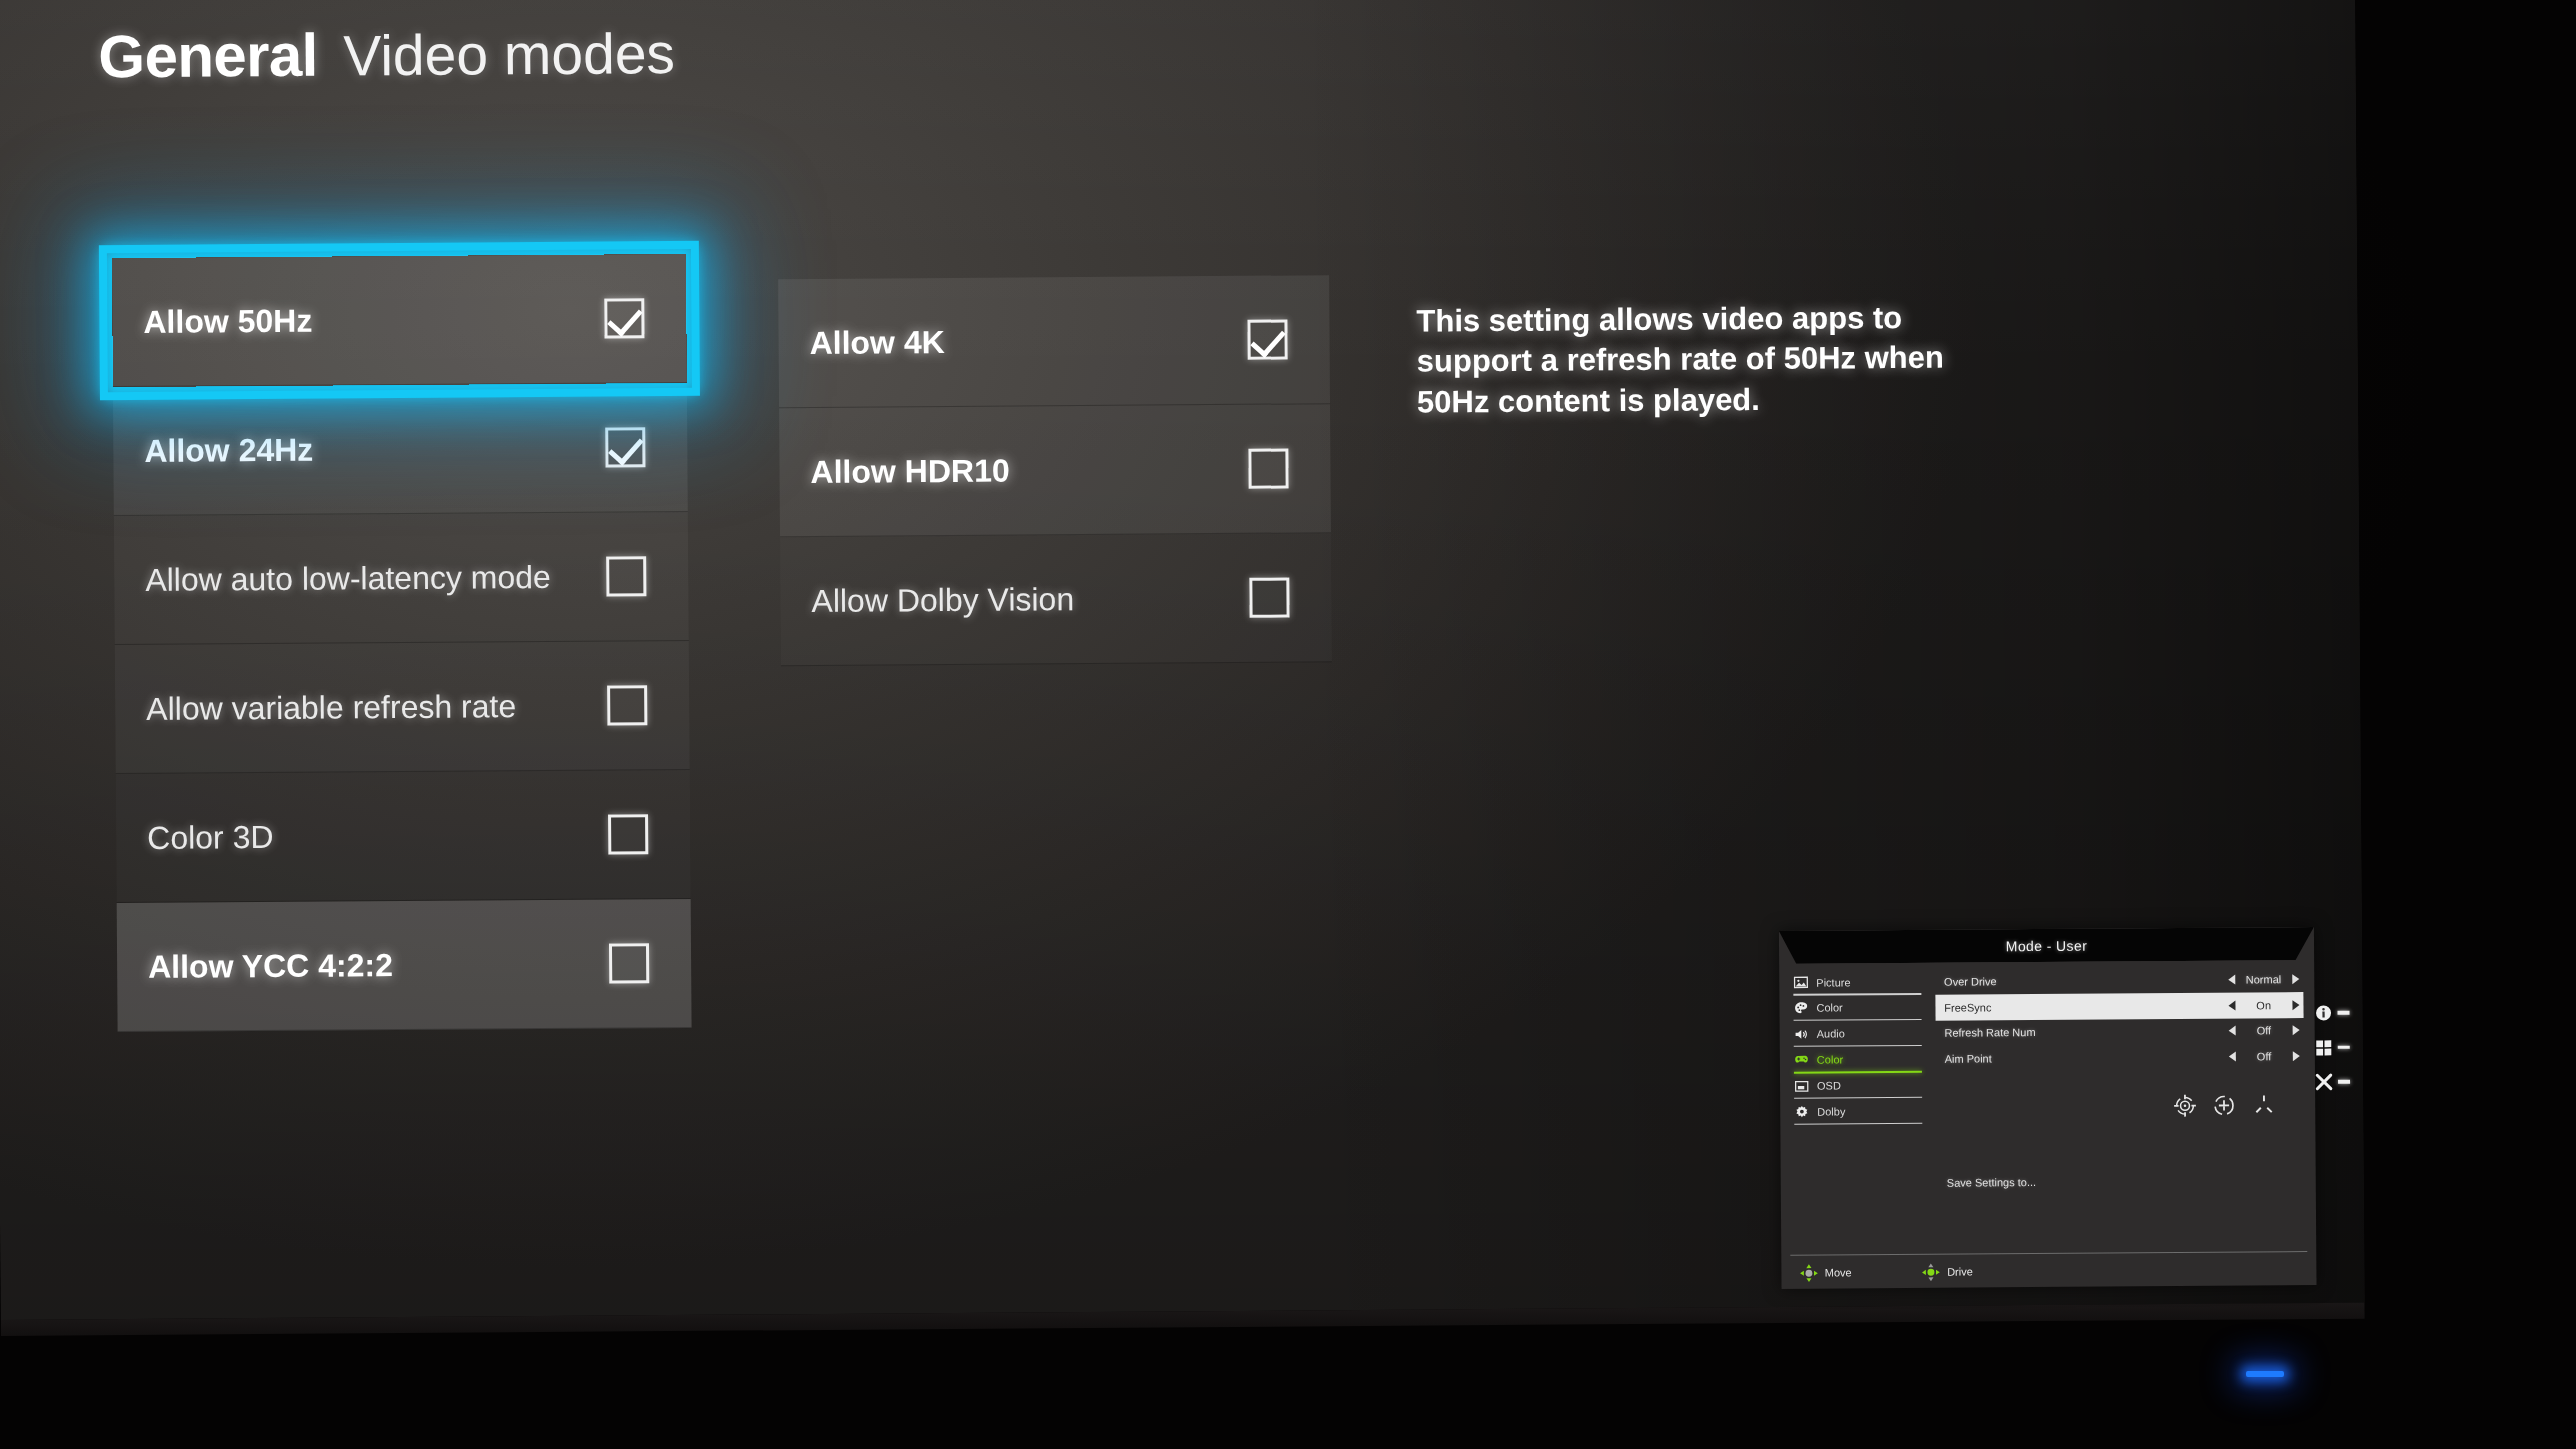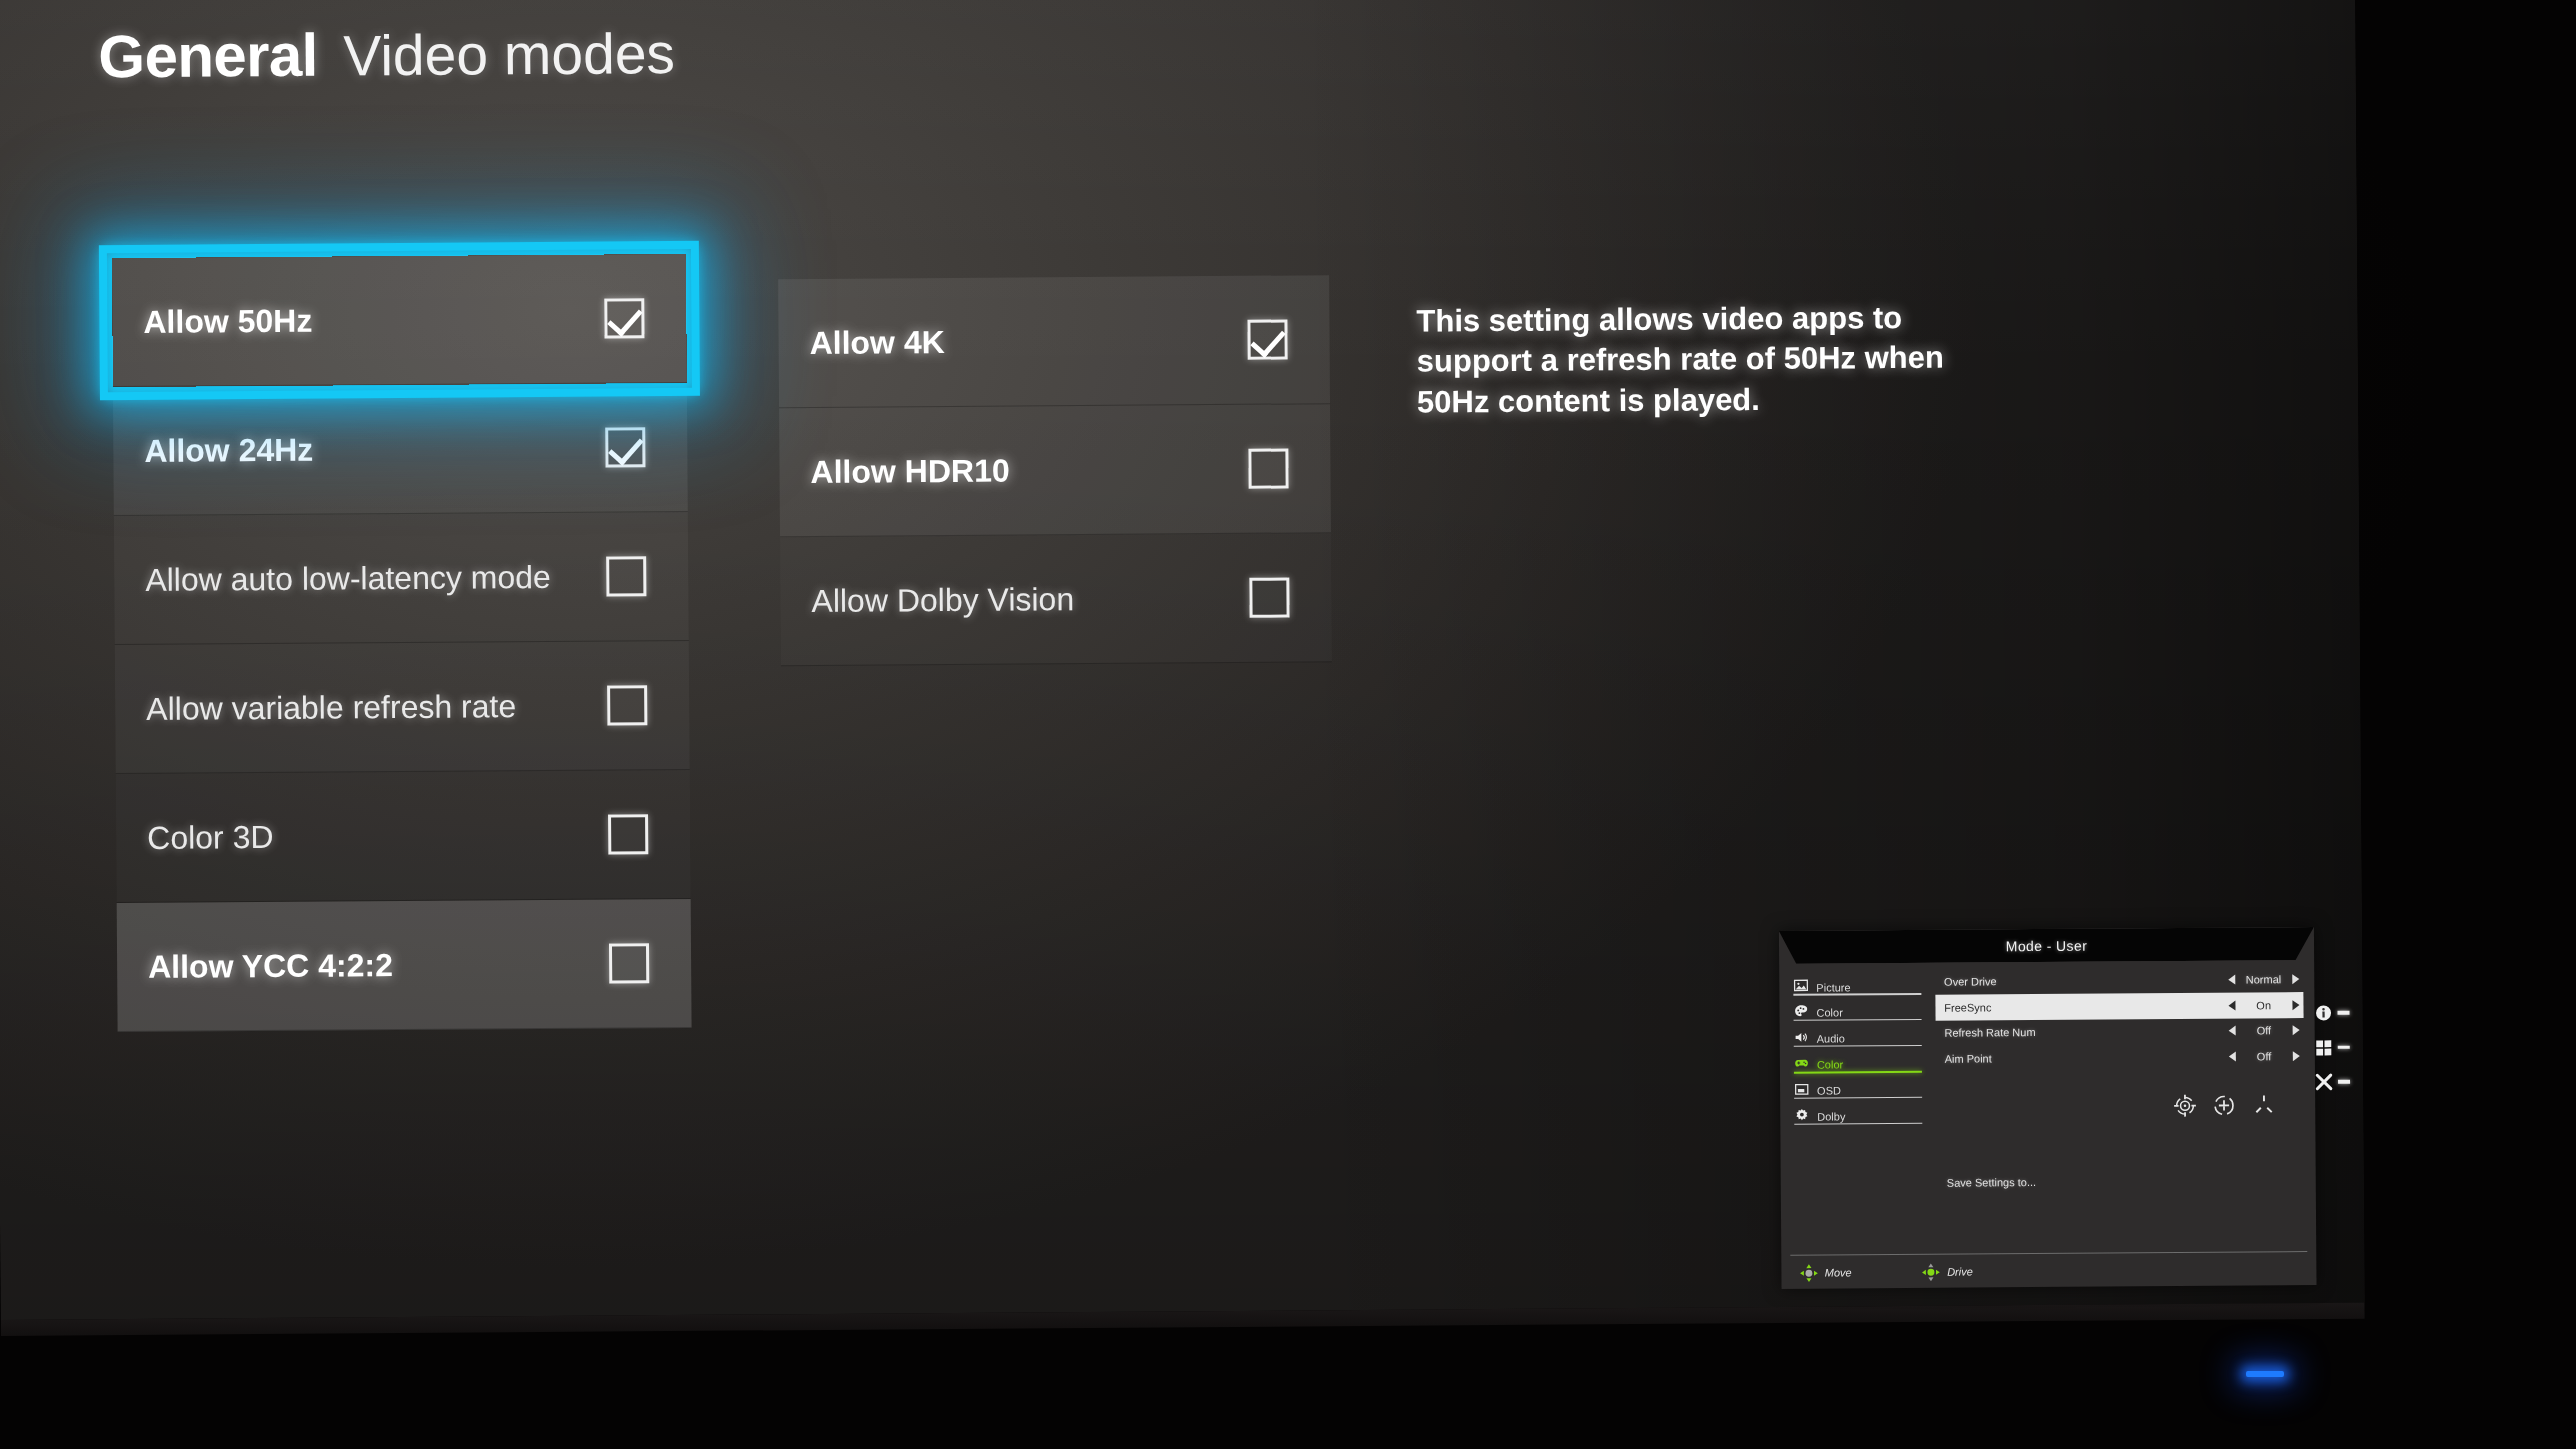--- a/index.html
+++ b/index.html
@@ -163,21 +163,21 @@
   }
   #osd-title span {
     font-size: 14px; color: #f4f4f4; letter-spacing: 0.4px;
     text-shadow: 0 0 4.5px rgba(255,255,255,0.55);
   }
 
   #osd-body { display: flex; height: 275px; padding-top: 5.1px; }
 
   #osd-nav { width: 152px; padding: 2.6px 10.2px 0 14px; }
   .nav-item {
-    display: flex; align-items: flex-end; gap: 7.7px;
+    display: flex; align-items: center; gap: 7.7px;
     height: 22px;
     font-size: 11px; color: #dcdcdc;
   }
   .nav-item.active span.nav-label { color: #84d816; text-shadow: 0 0 5.1px rgba(132,216,22,0.85); }
   .nav-sep { height: 1.3px; background: #cfcfcf; margin: 0.6px 0 1.9px 0; }
   .nav-sep.green { background: #84d816; box-shadow: 0 0 5.1px rgba(132,216,22,0.8); height: 1.9px; }
   .nav-ico { width: 15.3px; height: 15.3px; flex: none; display: block; }
 
   #osd-main { flex: 1; padding: 1.3px 11.5px 0 3.8px; position: relative; }
   .opt-row {
@@ -205,21 +205,21 @@
     width: 100%;
     padding-left: 14px;
     font-size: 11px; color: #e0e0e0;
     text-shadow: 0 0 3.8px rgba(255,255,255,.35);
   }
   #osd-foot {
     position: absolute; left: 9px; right: 9px; bottom: 6.4px;
     border-top: 1.3px solid #6d6d6d;
     display: flex; gap: 70px; padding: 7.7px 0 0 9px;
   }
-  .hint { display: flex; align-items: center; gap: 6.4px; font-size: 11px; color: #e6e6e6; font-style: italic; }
+  .hint { display: flex; align-items: center; gap: 6.4px; font-size: 11px; color: #e6e6e6; }
   .dpad { width: 19px; height: 19px; }
 
   #osd-side {
     position: absolute; right: -47px; top: 77px;
     width: 47px;
     display: flex; flex-direction: column; gap: 16.6px;
     align-items: flex-start;
   }
   .side-btn { display: flex; align-items: center; gap: 5.1px; }
   .side-ico { width: 18px; height: 18px; }

